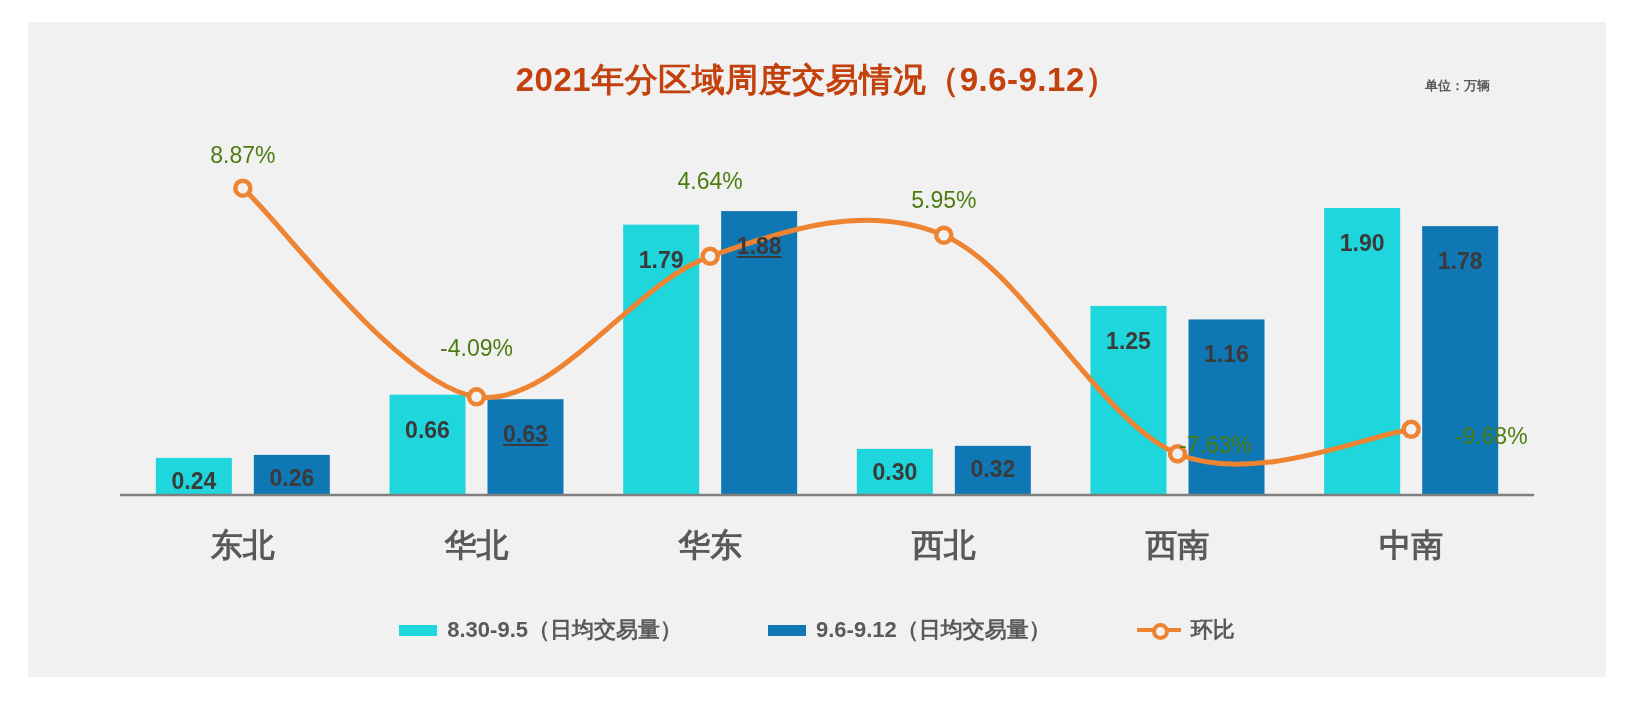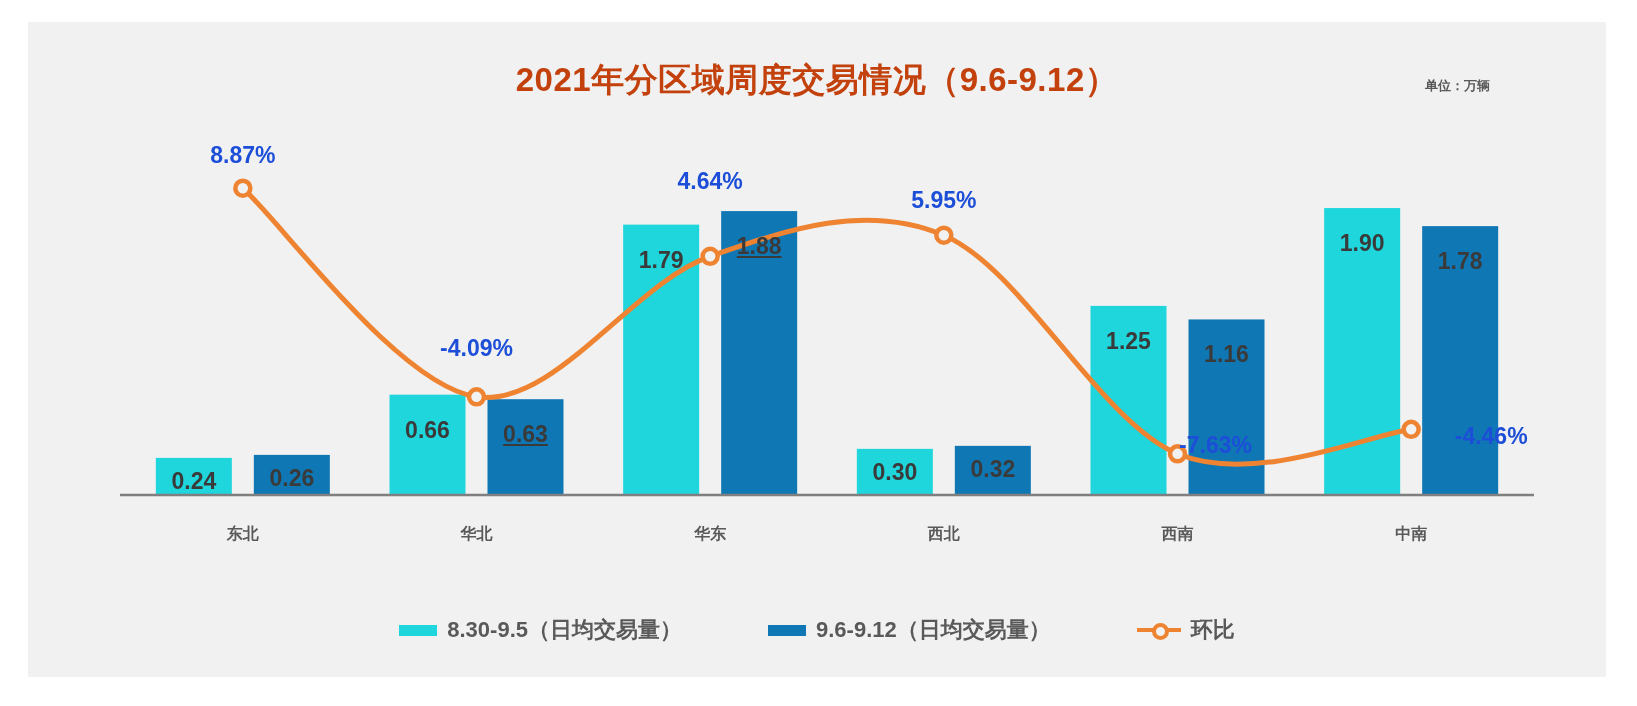--- a/index.html
+++ b/index.html
@@ -36,40 +36,40 @@
   #plot{
     position:absolute;
     left:0;top:0;
     width:1578px;height:655px;
     pointer-events:none;
   }
   #plot svg{display:block;}
   
   .xlabel{
     position:absolute;
-    font-size:16px;font-weight:bold;
+    font-size:32px;font-weight:bold;
     color:#595959;
     text-align:center;
     transform:translateX(-50%);
     white-space:nowrap;
   }
   
   .barval{
     position:absolute;
     font-size:23px;font-weight:bold;
     color:#3a3a3a;
     text-align:center;
     transform:translateX(-50%);
     white-space:nowrap;
   }
   
   .pctval{
     position:absolute;
-    font-size:23px;font-weight:bold;
-    color:#1d4ed8;
+    font-size:23px;font-weight:normal;
+    color:#4d7c0f;
     text-align:center;
     transform:translateX(-50%);
     white-space:nowrap;
   }
   
   #legend{
     position:absolute;
     left:0;bottom:32px;width:100%;
     display:flex;
     justify-content:center;
@@ -145,21 +145,21 @@
       <div class="barval" style="left: 1198.5px; top: 319.437px;">1.16</div>
       <div class="barval" style="left: 1334.17px; top: 208.078px;">1.90</div>
       <div class="barval" style="left: 1432.17px; top: 226.136px;">1.78</div>
     </div>
   <div id="pctlabels">
       <div class="pctval" style="left: 214.833px; top: 120.193px;">8.87%</div>
       <div class="pctval" style="left: 448.5px; top: 312.849px;">-4.09%</div>
       <div class="pctval" style="left: 682.167px; top: 146.296px;">4.64%</div>
       <div class="pctval" style="left: 915.833px; top: 165.205px;">5.95%</div>
       <div class="pctval" style="left: 1187.5px; top: 409.843px;">-7.63%</div>
-      <div class="pctval" style="left: 1463.17px; top: 401.371px;">-4.46%</div>
+      <div class="pctval" style="left: 1463.17px; top: 401.371px;">-9.68%</div>
     </div>
 
   <div id="legend">
       <div class="legend-item">
         <span class="swatch" style="background: rgb(30, 214, 220);"></span>
         <span>8.30-9.5（日均交易量）</span>
       </div>
       <div class="legend-item">
         <span class="swatch" style="background: rgb(16, 119, 181);"></span>
         <span>9.6-9.12（日均交易量）</span>

